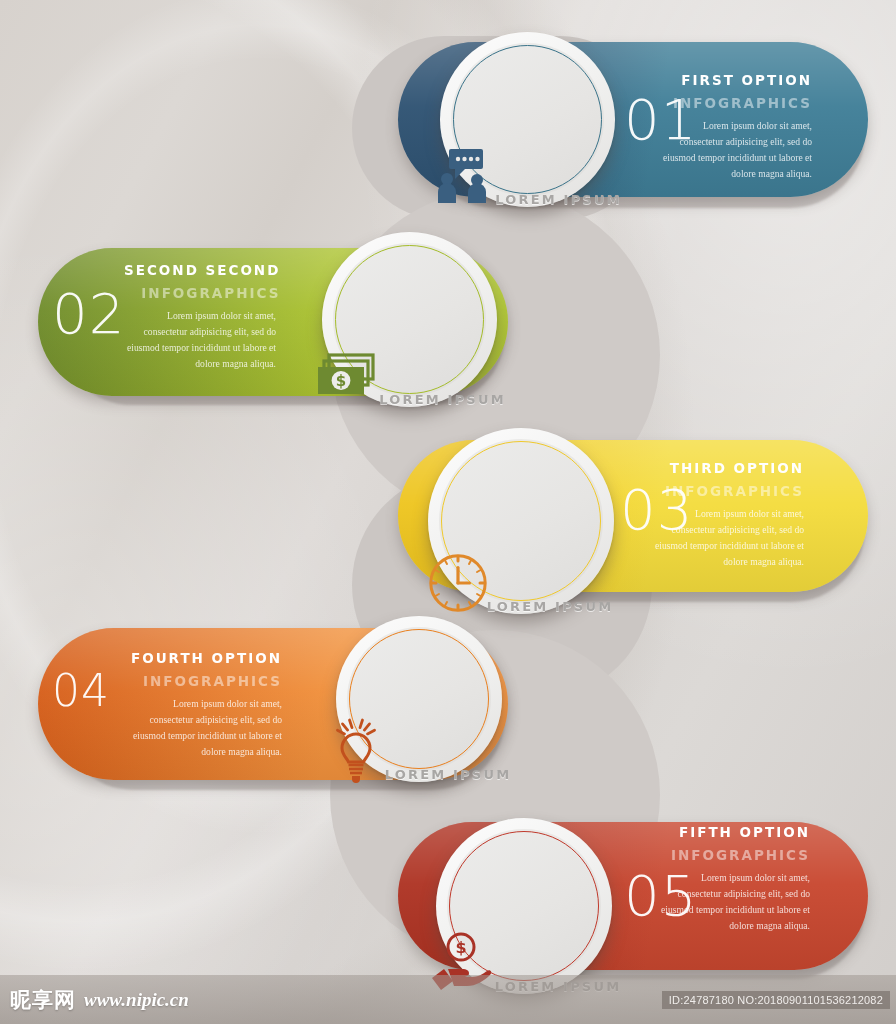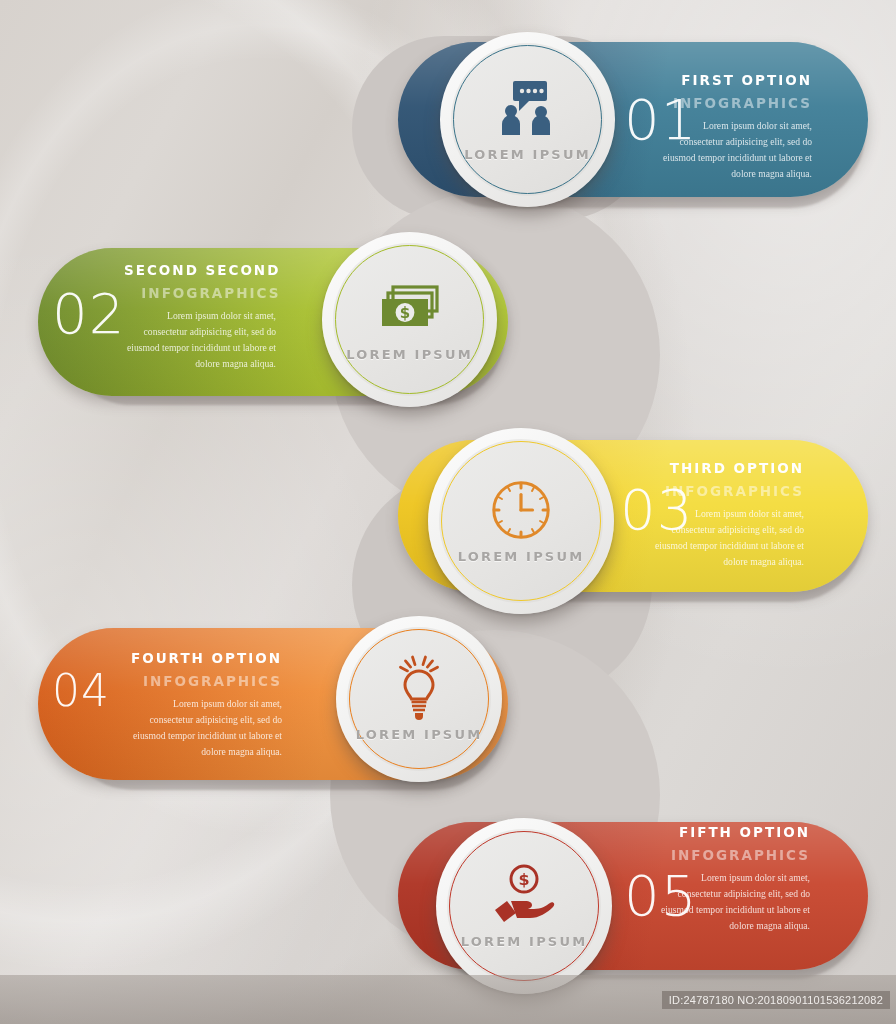--- a/index.html
+++ b/index.html
@@ -49,22 +49,22 @@
         font-family:"Liberation Serif",serif;margin-top:7px;width:152px;}
 
   
   .badge{position:absolute;z-index:9;border-radius:50%;
      background:linear-gradient(150deg,#fdfdfd 0%,#f1f1f0 48%,#e2e1df 100%);
      box-shadow:0 9px 16px rgba(85,75,70,.40), 0 2px 3px rgba(0,0,0,.12);
      display:flex;align-items:center;justify-content:center;}
   .badge .inner{position:absolute;inset:11px;border-radius:50%;
      background:linear-gradient(150deg,#ececeb 0%,#e6e5e3 55%,#dedddb 100%);}
   .badge .rline{position:absolute;inset:13px;border-radius:50%;border:1.6px solid;}
-  .badge .content{position:relative;z-index:3;display:flex;flex-direction:column;
-     align-items:center;justify-content:center;width:100%;height:100%;}
+  .badge .content{position:relative;z-index:3;display:flex;flex-direction:row;
+     align-items:flex-end;justify-content:center;width:100%;height:100%;}
   .badge .ilabel{font-weight:bold;font-size:13px;letter-spacing:2.2px;
      color:#a8a6a4;font-family:"DejaVu Sans",sans-serif;margin-top:8px;
      text-shadow:0 1px 0 rgba(255,255,255,.65);white-space:nowrap;}
   .ico{height:62px;display:flex;align-items:center;justify-content:center;}
 
   
   .footer{position:absolute;left:0;bottom:0;width:896px;height:49px;z-index:30;
      background:linear-gradient(180deg, rgba(160,152,146,.55), rgba(150,142,136,.72));}
   .logo{position:absolute;left:10px;top:11px;display:flex;align-items:center;gap:8px;}
   .logo .cn{font-family:"DejaVu Sans",sans-serif;font-weight:bold;font-size:21px;
@@ -257,16 +257,20 @@
         <path d="M5 46 l12 -9 l9 12 l-12 9 z" fill="#a93226"></path>
               </svg>
             </div>
         <div class="ilabel">LOREM IPSUM</div>
       </div>
     </div>
       </div>
     </div>
 
   <div class="footer">
+    <div class="logo">
+      <span class="cn">昵享网</span>
+      <span class="url">www.nipic.cn</span>
+    </div>
     <div class="idtag">ID:24787180 NO:20180901101536212082</div>
   </div>
 
 </div>
 
 </body></html>

